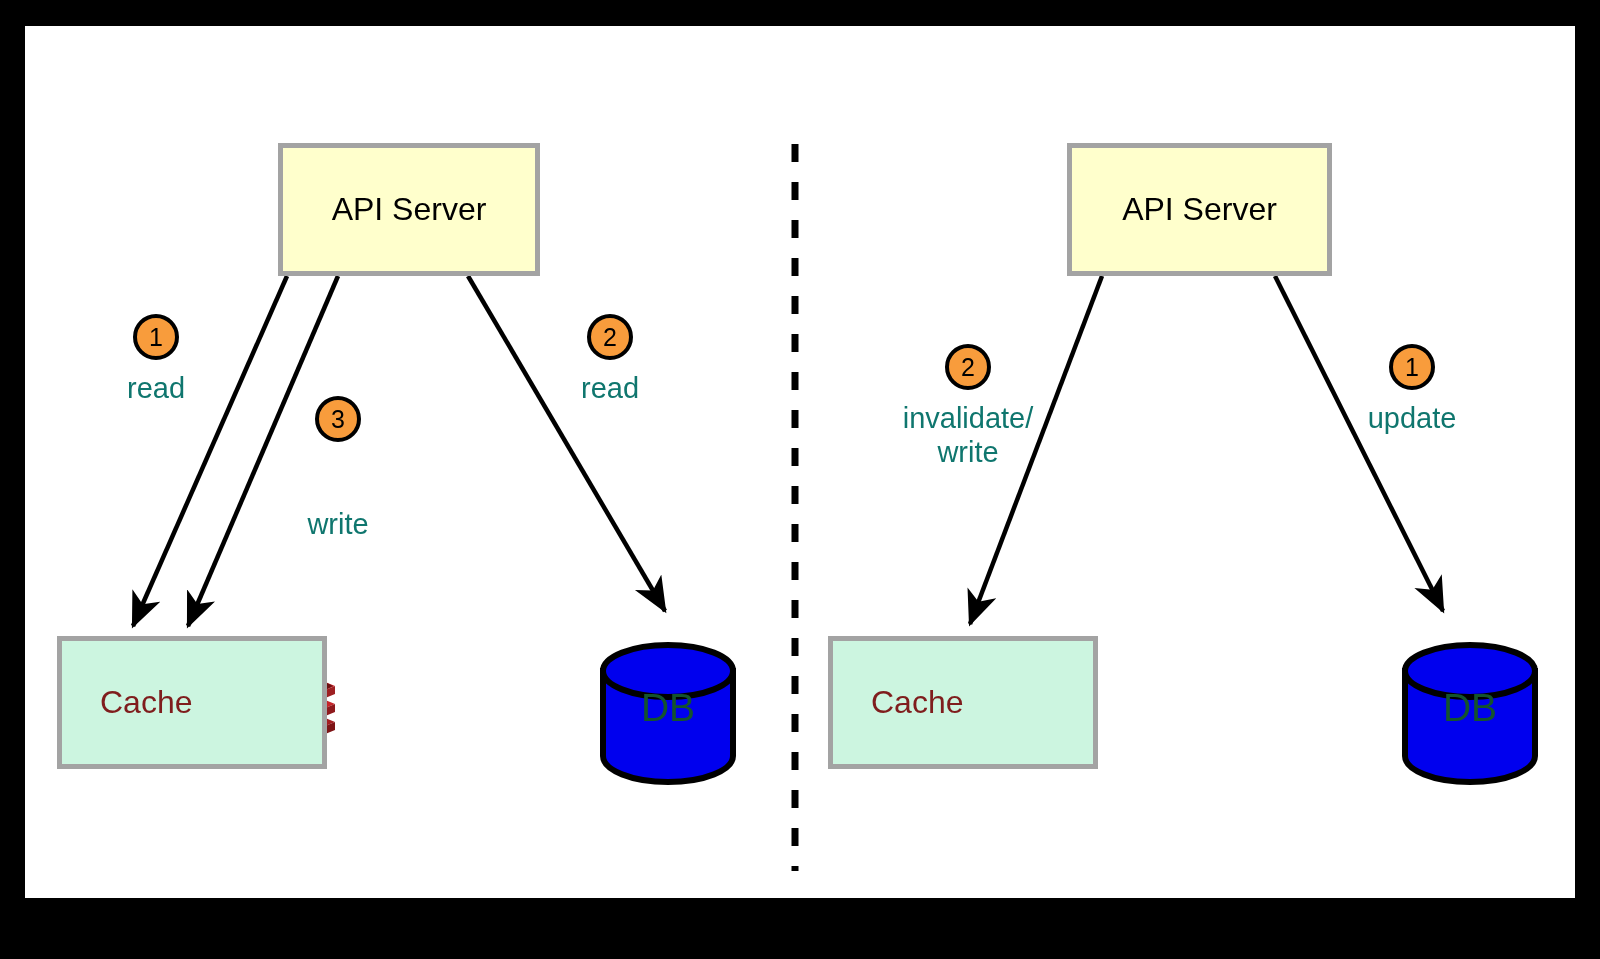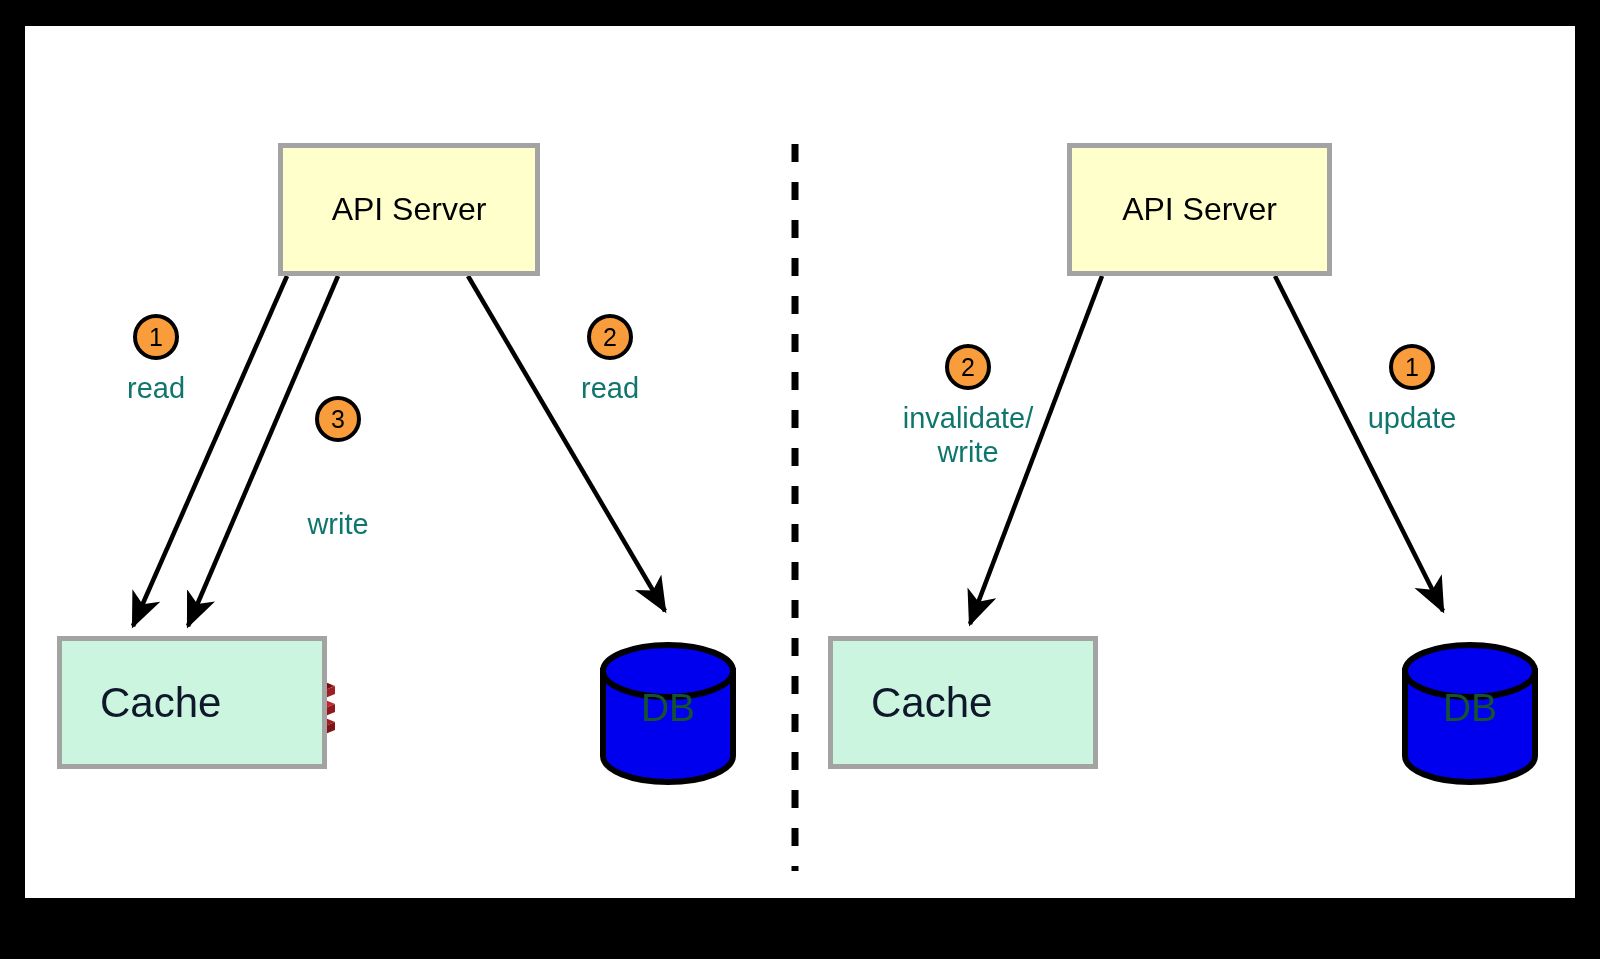--- a/index.html
+++ b/index.html
@@ -61,22 +61,22 @@
     font-size: 32px;
     color: #000000;
   }
   .api-box { background: #ffffcc; }
   .cache-box {
     background: #ccf5e0;
     justify-content: flex-start;
     padding-left: 38px;
   }
   .cache-label {
-    font-size: 42px;
-    color: #0f172a;
+    font-size: 32px;
+    color: #7f1d1d;
   }
   .db-text {
     position: absolute;
     width: 100%;
     text-align: center;
     font-size: 39px;
     color: #14532d;
     pointer-events: none;
   }
   

